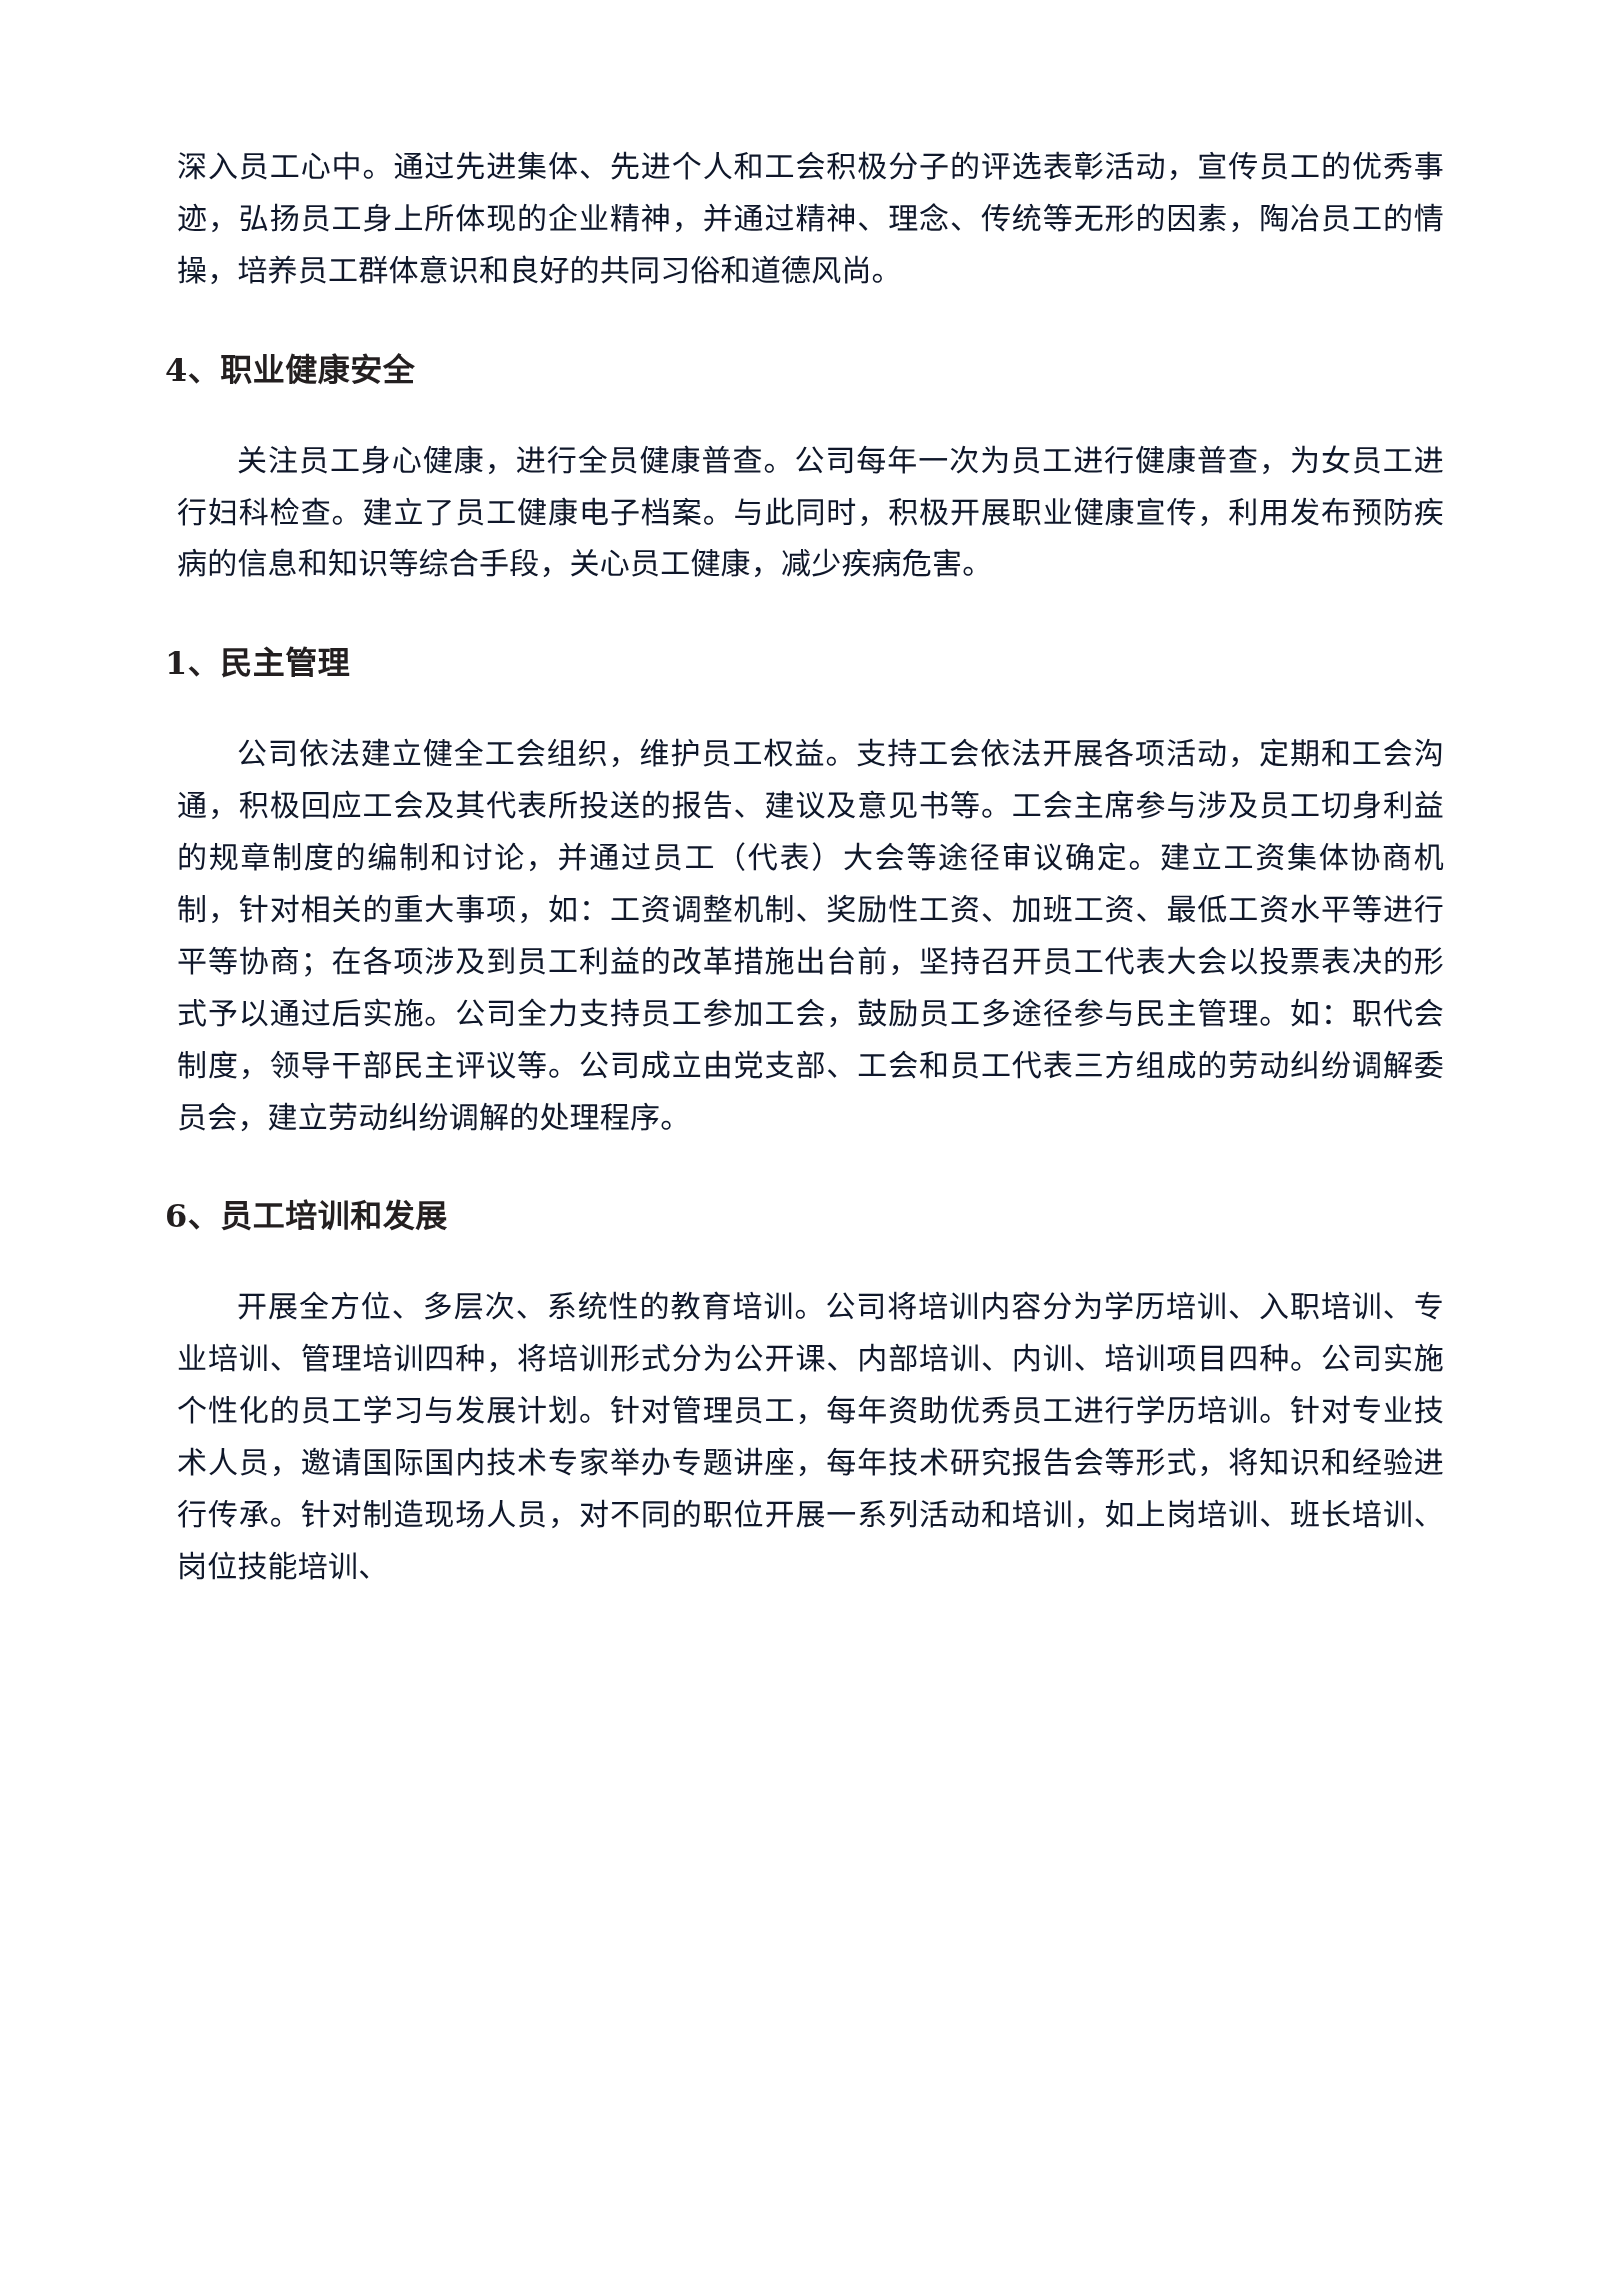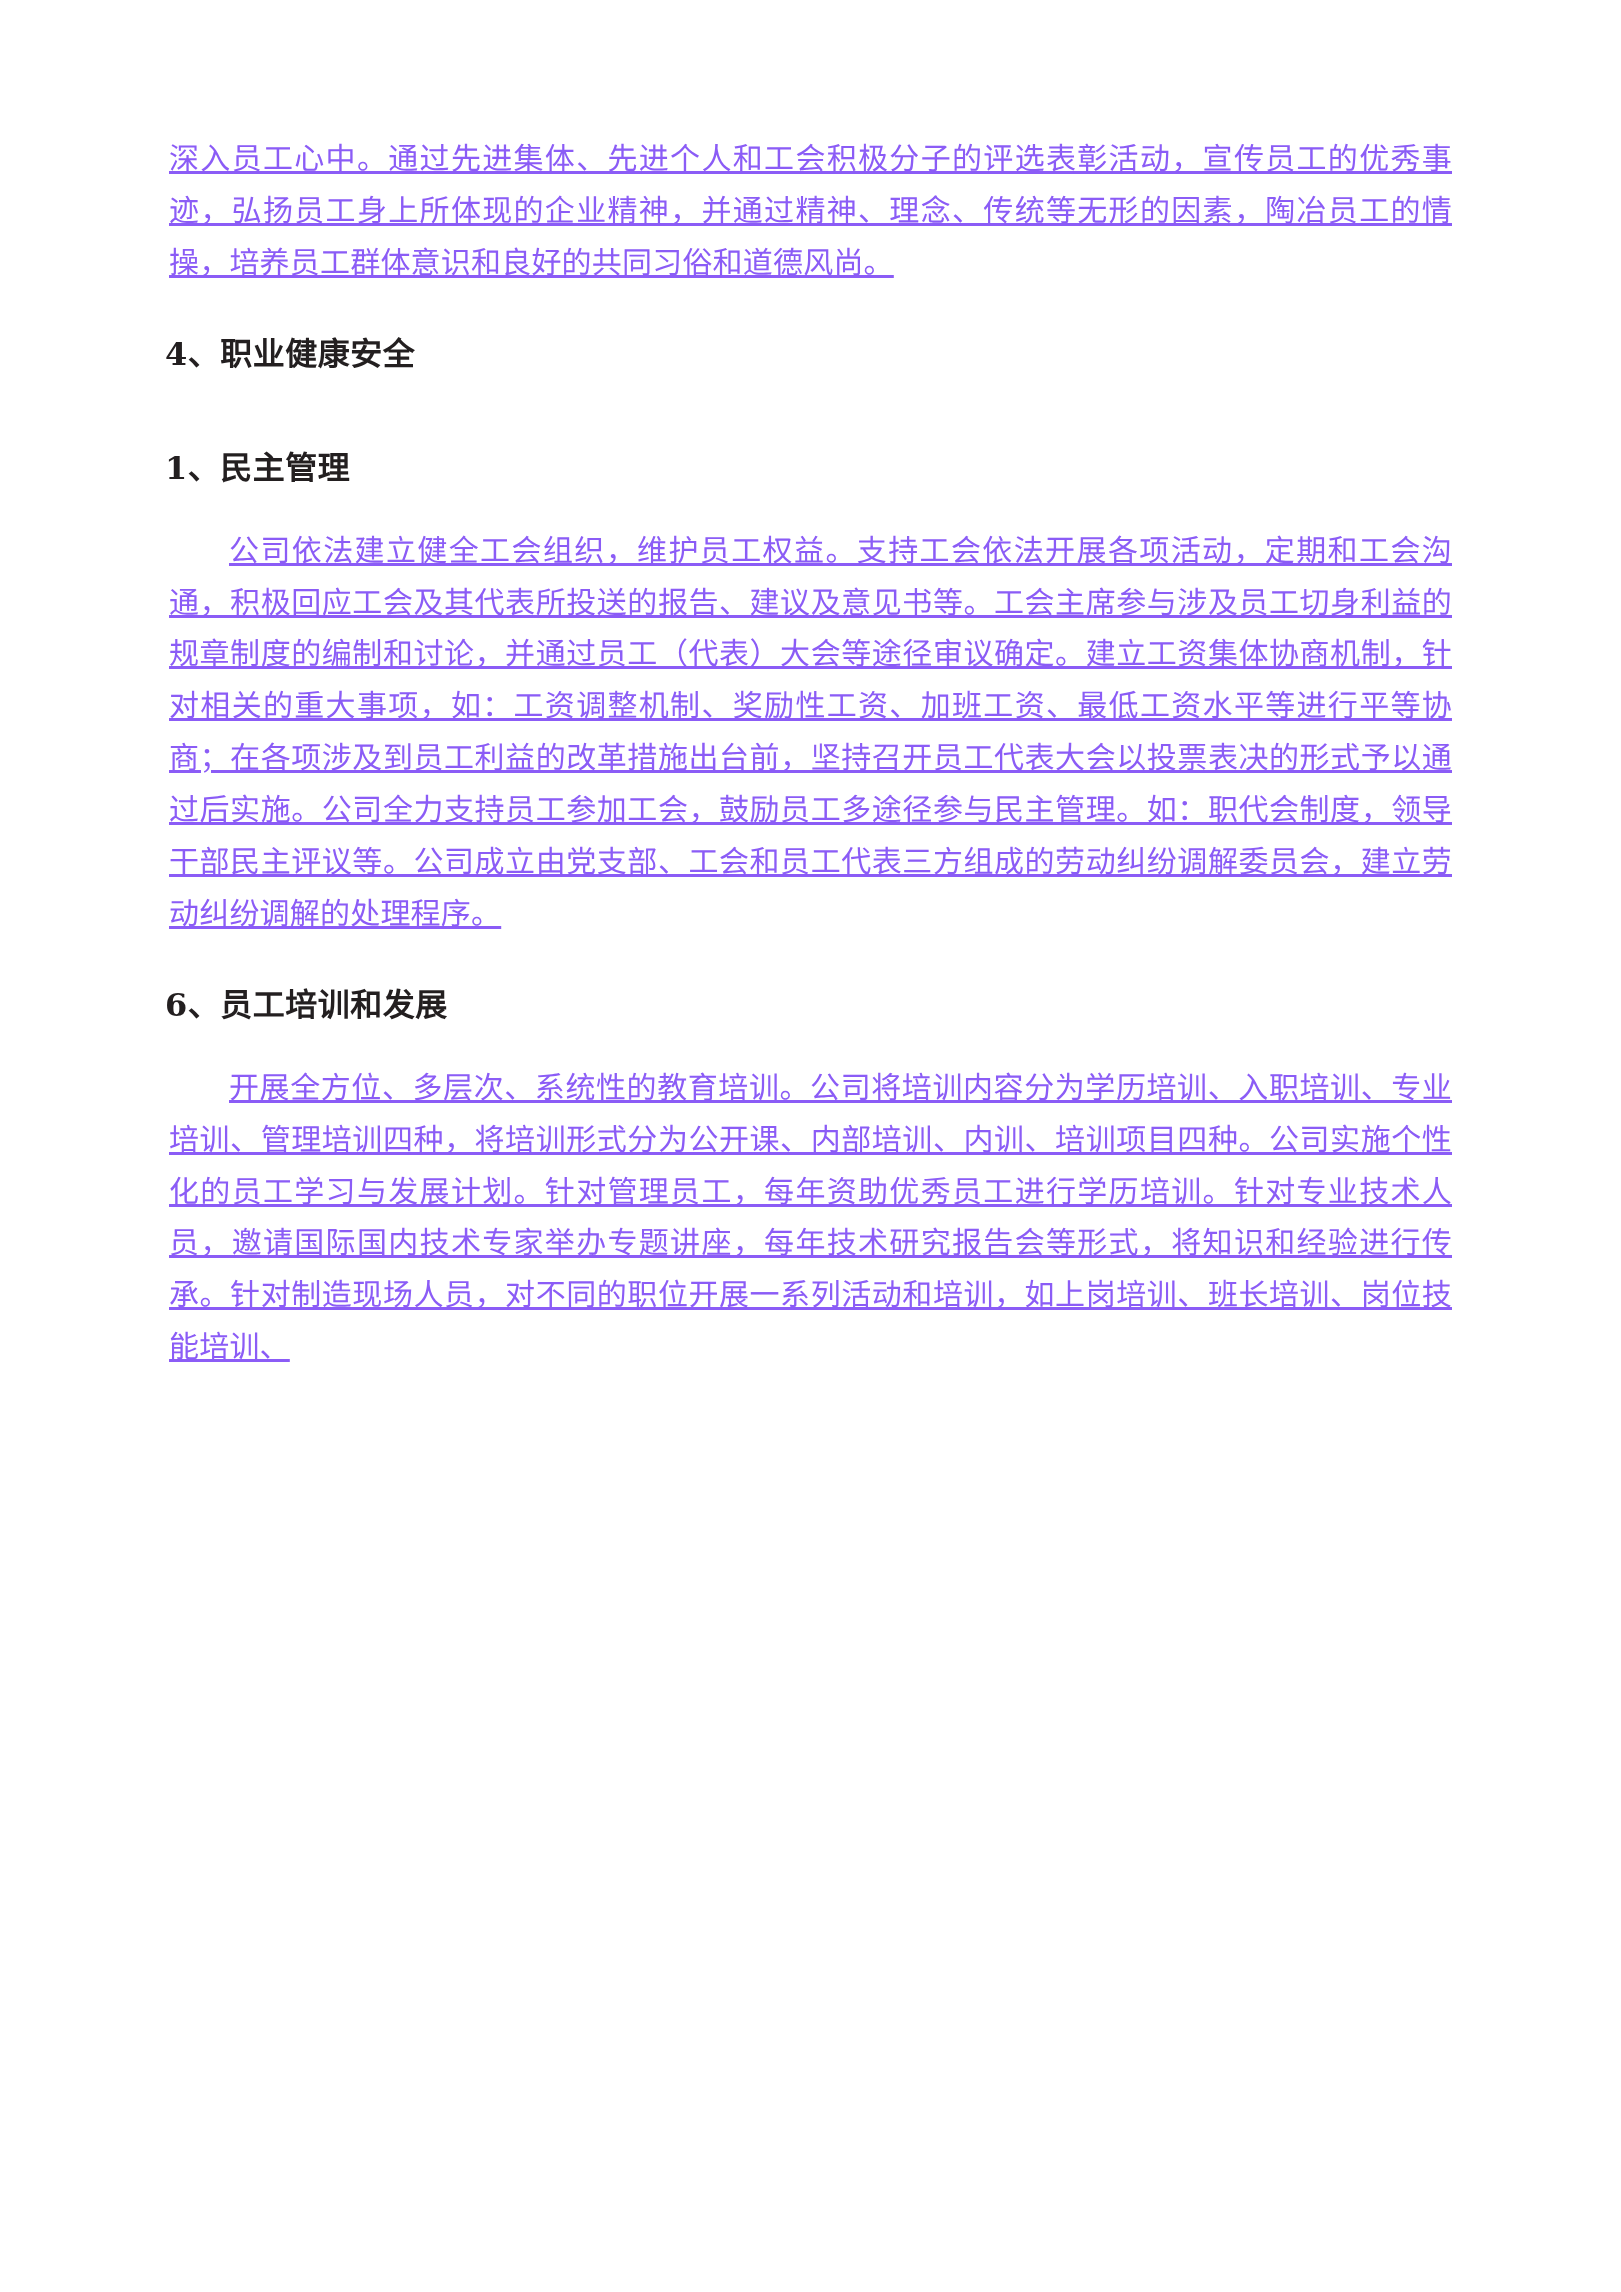--- a/index.html
+++ b/index.html
@@ -21,23 +21,22 @@
     box-sizing: border-box;
     padding: 129px 165px 0 165px;
     background: #ffffff;
   }
   .body-text {
     font-size: 30px;
     line-height: 1.73;
     text-align: justify;
     text-justify: inter-ideograph;
     letter-spacing: 0.2px;
-    margin: 4px;
-    color: #8b5cf6;
-    text-decoration: underline;
+    margin: 12px;
+    color: #0f172a;
   }
   .indent {
     text-indent: 2em;
   }
   .heading {
     font-size: 32px;
     font-weight: bold;
     line-height: 1.5;
     letter-spacing: 0.5px;
     color: #231f20;
@@ -49,20 +48,21 @@
 </head>
 <body>
 
 <div class="page">
 
   <p class="body-text">深入员工心中。通过先进集体、先进个人和工会积极分子的评选表彰活动，宣传员工的优秀事迹，弘扬员工身上所体现的企业精神，并通过精神、理念、传统等无形的因素，陶冶员工的情操，培养员工群体意识和良好的共同习俗和道德风尚。</p>
 
   <div class="gap-before-heading"></div>
   <h2 class="heading">4、职业健康安全</h2>
   <div class="gap-after-heading"></div>
+  <p class="body-text indent">关注员工身心健康，进行全员健康普查。公司每年一次为员工进行健康普查，为女员工进行妇科检查。建立了员工健康电子档案。与此同时，积极开展职业健康宣传，利用发布预防疾病的信息和知识等综合手段，关心员工健康，减少疾病危害。</p>
 
   <div class="gap-before-heading"></div>
   <h2 class="heading">1、民主管理</h2>
   <div class="gap-after-heading"></div>
   <p class="body-text indent">公司依法建立健全工会组织，维护员工权益。支持工会依法开展各项活动，定期和工会沟通，积极回应工会及其代表所投送的报告、建议及意见书等。工会主席参与涉及员工切身利益的规章制度的编制和讨论，并通过员工（代表）大会等途径审议确定。建立工资集体协商机制，针对相关的重大事项，如：工资调整机制、奖励性工资、加班工资、最低工资水平等进行平等协商；在各项涉及到员工利益的改革措施出台前，坚持召开员工代表大会以投票表决的形式予以通过后实施。公司全力支持员工参加工会，鼓励员工多途径参与民主管理。如：职代会制度，领导干部民主评议等。公司成立由党支部、工会和员工代表三方组成的劳动纠纷调解委员会，建立劳动纠纷调解的处理程序。</p>
 
   <div class="gap-before-heading"></div>
   <h2 class="heading">6、员工培训和发展</h2>
   <div class="gap-after-heading"></div>
   <p class="body-text indent">开展全方位、多层次、系统性的教育培训。公司将培训内容分为学历培训、入职培训、专业培训、管理培训四种，将培训形式分为公开课、内部培训、内训、培训项目四种。公司实施个性化的员工学习与发展计划。针对管理员工，每年资助优秀员工进行学历培训。针对专业技术人员，邀请国际国内技术专家举办专题讲座，每年技术研究报告会等形式，将知识和经验进行传承。针对制造现场人员，对不同的职位开展一系列活动和培训，如上岗培训、班长培训、岗位技能培训、</p>

